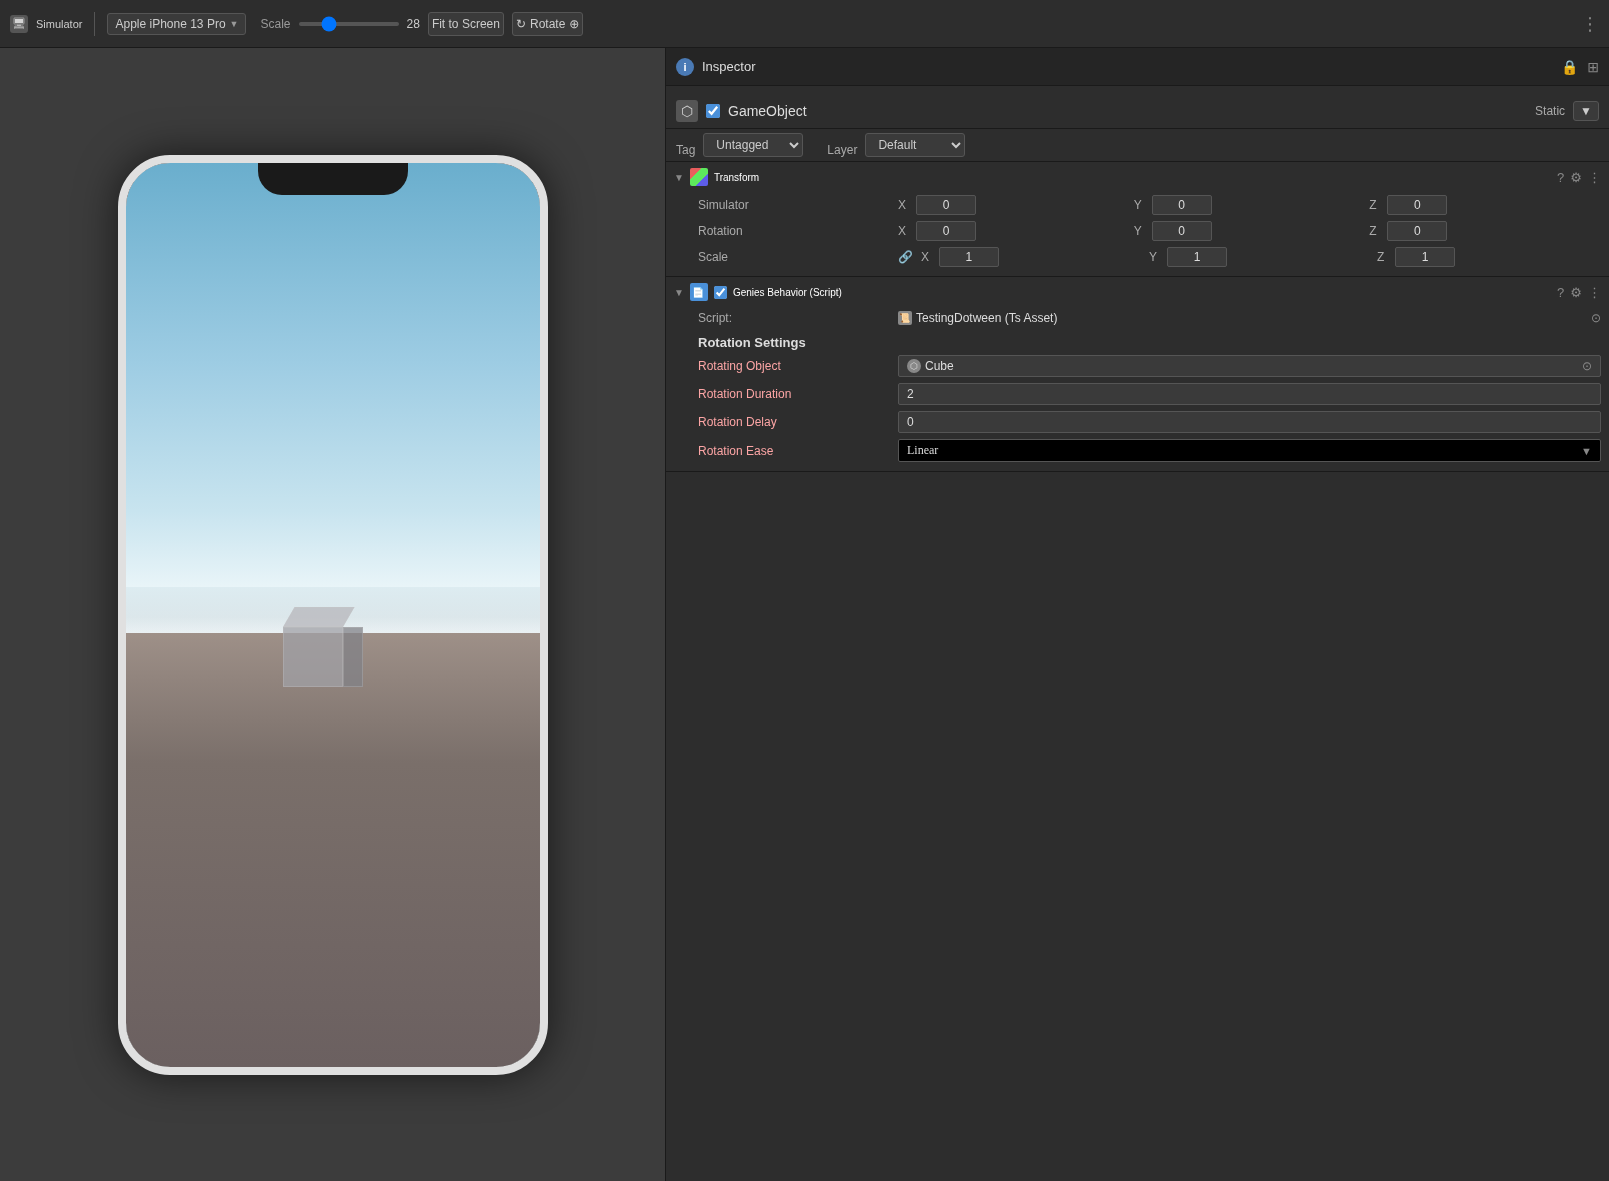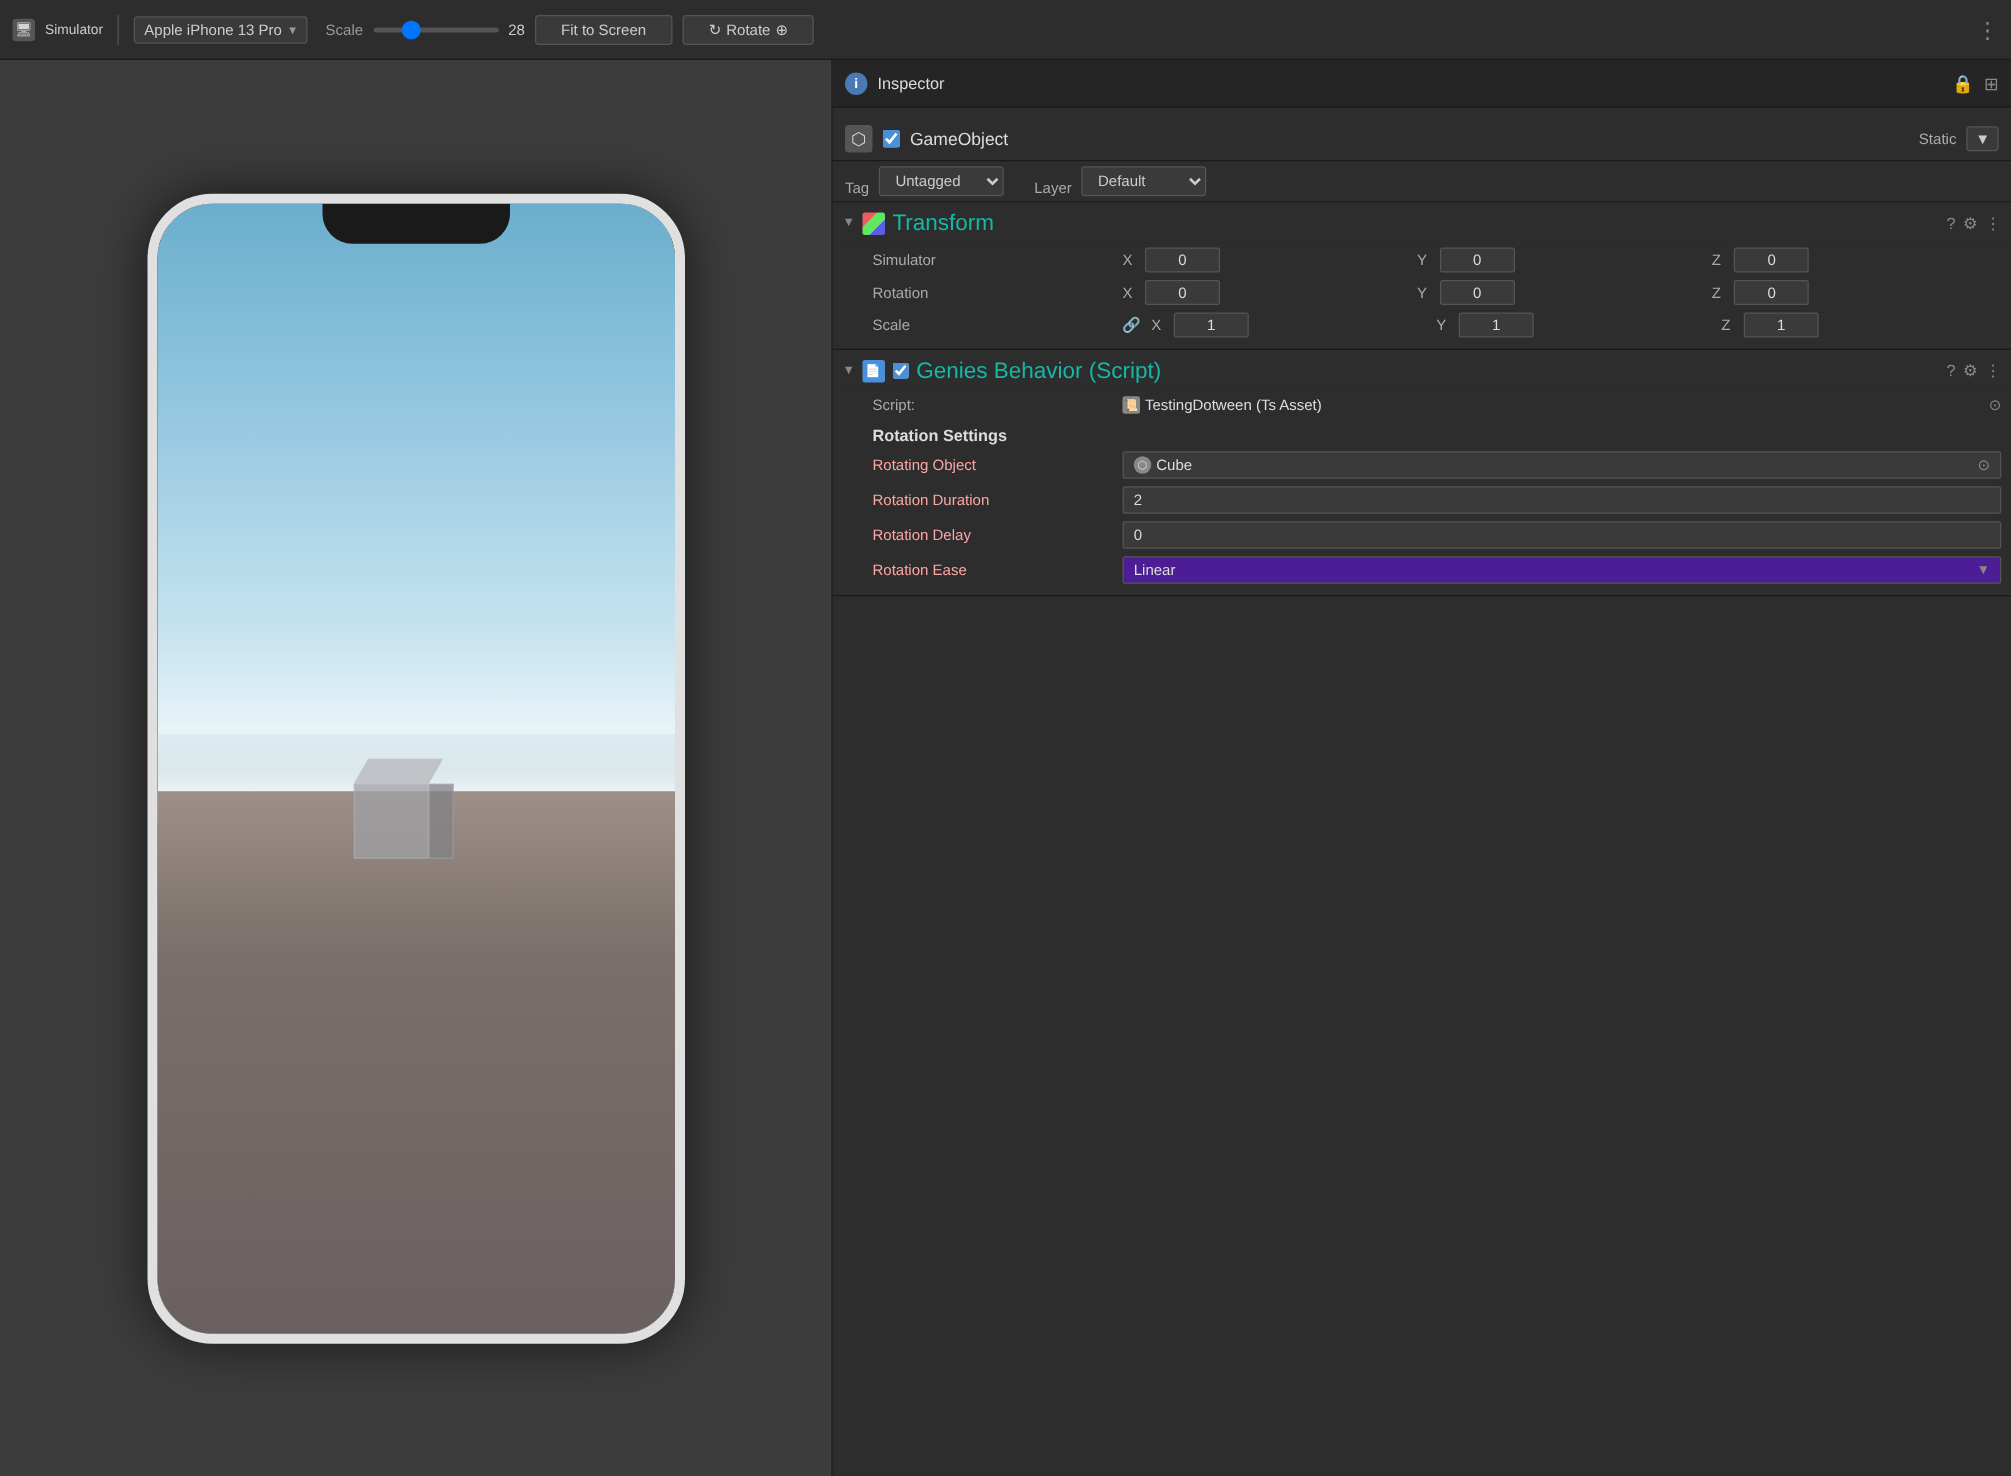--- a/index.html
+++ b/index.html
@@ -58,21 +58,21 @@
       -webkit-appearance: none;
       width: 100px; height: 4px;
       background: #555; border-radius: 2px;
       outline: none;
     }
     .scale-value { color: #ccc; font-size: 12px; }
     .fit-btn, .rotate-btn {
       background: #3a3a3a;
       border: 1px solid #555;
       border-radius: 3px;
-      padding: 4px 20px;
+      padding: 4px 3px;
       color: #ccc;
       cursor: pointer;
       font-size: 12px;
       display: flex; align-items: center; gap: 4px;
     }
     .top-bar-dots {
       margin-left: auto;
       color: #888; font-size: 18px; cursor: pointer;
     }
 
@@ -285,21 +285,21 @@
     .component-icon-script {
       background: #4a90d9;
       border-radius: 2px;
       color: white; font-size: 10px;
     }
     .component-checkbox {
       width: 13px; height: 13px;
       accent-color: #4a90d9;
     }
     .component-title {
-      font-size: 18px; color: #14b8a6; font-weight: 500;
+      font-size: 10px; color: #ffffff; font-weight: 500;
     }
     .component-actions {
       margin-left: auto;
       display: flex; gap: 6px;
     }
     .component-action {
       color: #888; font-size: 13px; cursor: pointer;
     }
 
     
@@ -418,27 +418,27 @@
     .number-input {
       flex: 1;
       background: #3a3a3a;
       border: 1px solid #555;
       border-radius: 2px;
       padding: 3px 8px;
       color: #ddd; font-size: 12px;
     }
     .ease-select {
       flex: 1;
-      background: #4c1d95;
+      background: #000000;
       border: 1px solid #555;
       border-radius: 2px;
       padding: 3px 8px;
       color: #ddd; font-size: 12px;
       cursor: pointer;
-      display: flex; align-items: center; justify-content: space-between;
+      display: flex; align-items: center; justify-content: space-between; font-family: Liberation Serif, serif;
     }
     .ease-arrow { color: #888; font-size: 11px; }
 
     
     .add-component-section {
       padding: 16px 20px;
       display: flex; justify-content: center;
     }
     .add-component-btn {
       width: 340px;

